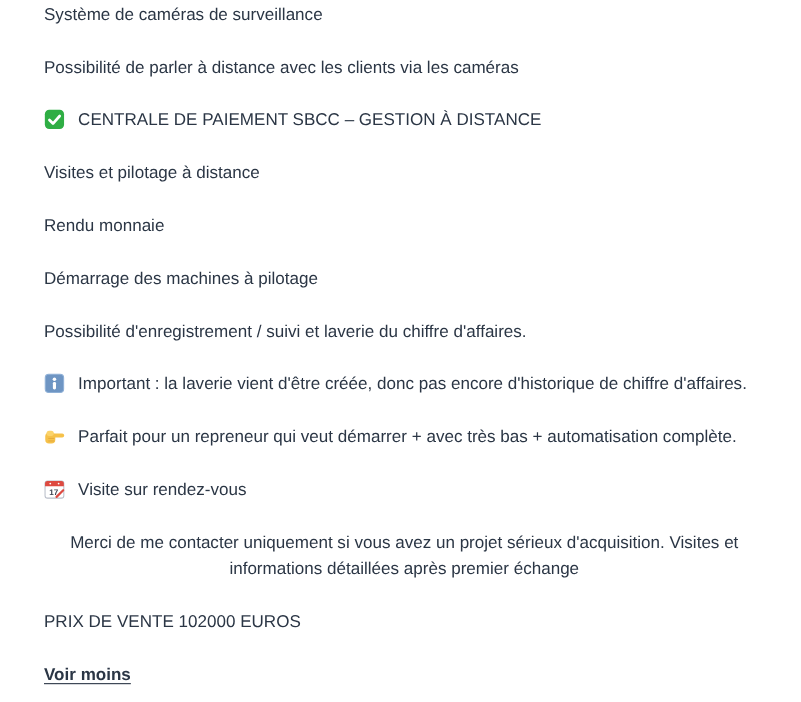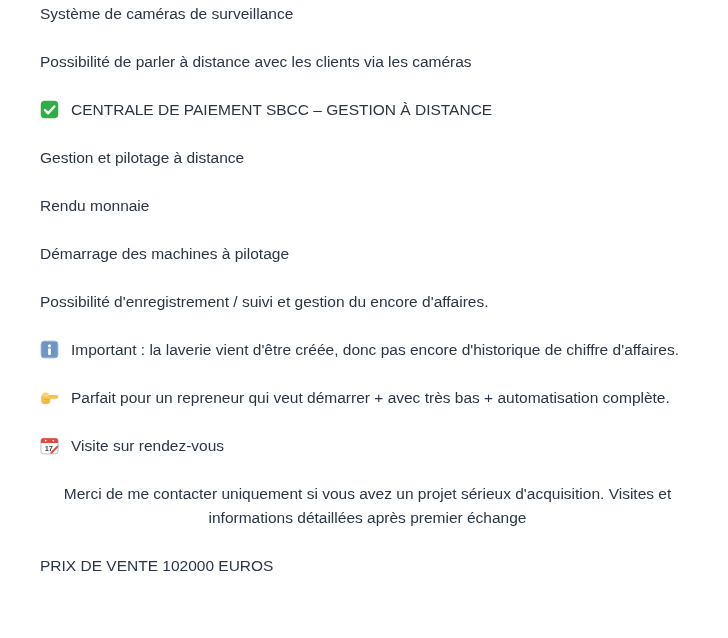--- a/index.html
+++ b/index.html
@@ -54,27 +54,27 @@
 
   <p class="line nowrap"><span>Possibilité de parler à distance avec les clients via les caméras</span></p>
 
   <p class="line nowrap">
     <span class="ic"><svg viewBox="0 0 20 20">
       <rect x="0.8" y="0.8" width="18.4" height="18.4" rx="4.2" fill="#2fae44"></rect>
       <path d="M5.2 10.6 L8.6 14 L15 6.8" fill="none" stroke="#ffffff" stroke-width="2.6" stroke-linecap="round" stroke-linejoin="round"></path>
     </svg></span><span>CENTRALE DE PAIEMENT SBCC – GESTION À DISTANCE</span>
   </p>
 
-  <p class="line nowrap"><span>Gestion et pilotage à distance</span></p>
+  <p class="line nowrap"><span>Visites et pilotage à distance</span></p>
 
   <p class="line nowrap"><span>Rendu monnaie</span></p>
 
   <p class="line nowrap"><span>Démarrage des machines à pilotage</span></p>
 
-  <p class="line nowrap"><span>Possibilité d'enregistrement / suivi et gestion du encore d'affaires.</span></p>
+  <p class="line nowrap"><span>Possibilité d'enregistrement / suivi et laverie du chiffre d'affaires.</span></p>
 
   <p class="line nowrap">
     <span class="ic"><svg viewBox="0 0 20 20">
       <rect x="1.2" y="1.2" width="17.6" height="17.6" rx="3.4" fill="#6e95c3" stroke="#8fb0d6" stroke-width="1"></rect>
       <circle cx="10" cy="6.1" r="1.7" fill="#ffffff"></circle>
       <rect x="8.5" y="8.6" width="3" height="7.2" rx="1.3" fill="#ffffff"></rect>
     </svg></span><span>Important : la laverie vient d'être créée, donc pas encore d'historique de chiffre d'affaires.</span>
   </p>
 
   <p class="line nowrap">
@@ -94,14 +94,15 @@
       <circle cx="14" cy="4.9" r="0.85" fill="#ffffff"></circle>
       <text x="9.3" y="15.4" font-family="Liberation Sans, sans-serif" font-size="7.8" font-weight="bold" fill="#39404e" text-anchor="middle">17</text>
       <path d="M12 17.6 L18.4 11.2" stroke="#dd4a41" stroke-width="2.1" stroke-linecap="round"></path>
     </svg></span><span>Visite sur rendez-vous</span>
   </p>
 
   <p class="line wrap">Merci de me contacter uniquement si vous avez un projet sérieux d'acquisition. Visites et informations détaillées après premier échange</p>
 
   <p class="line nowrap price">PRIX DE VENTE 102000 EUROS</p>
 
+  <a class="see-less" href="#">Voir moins</a>
 
 </div>
 
 </body></html>

